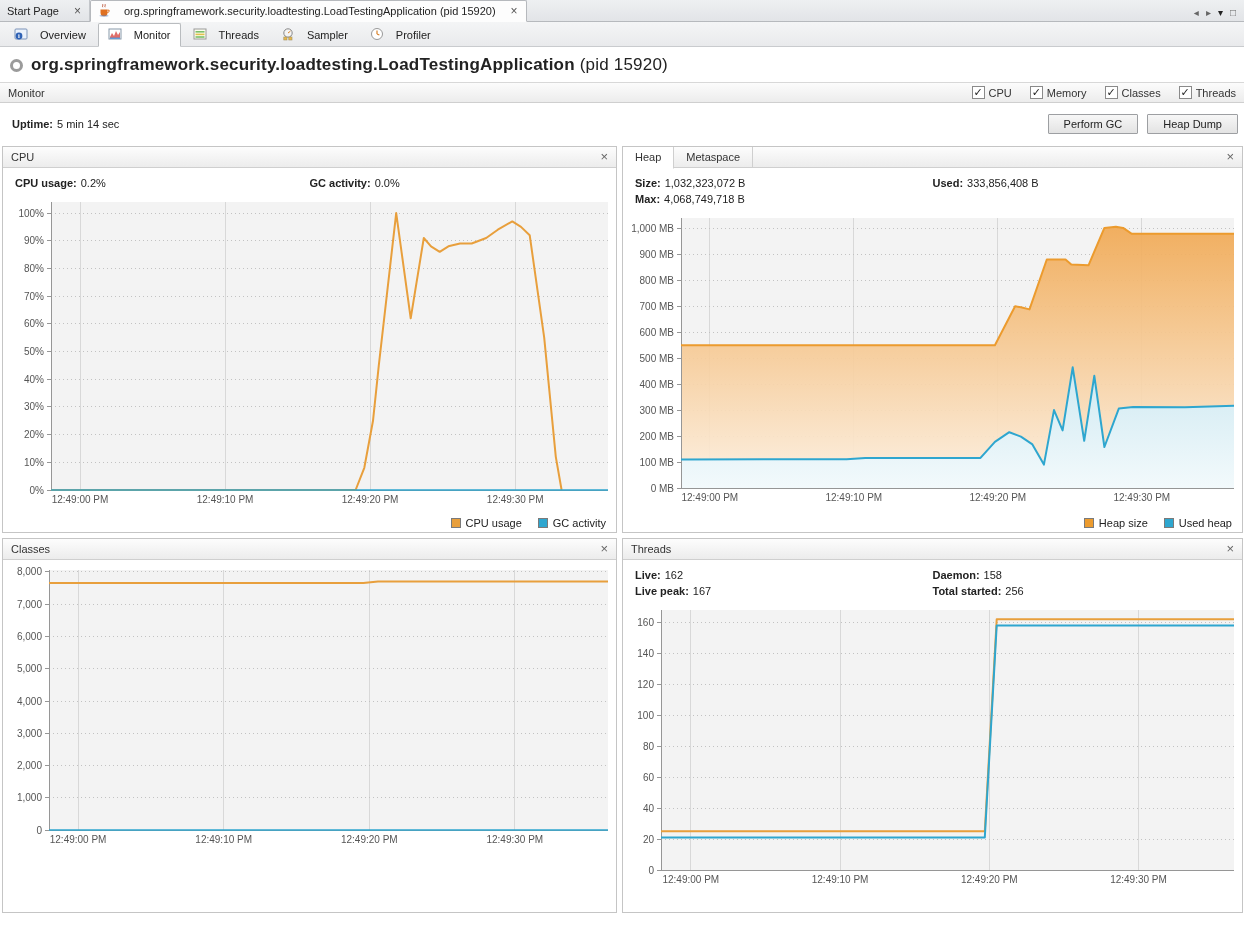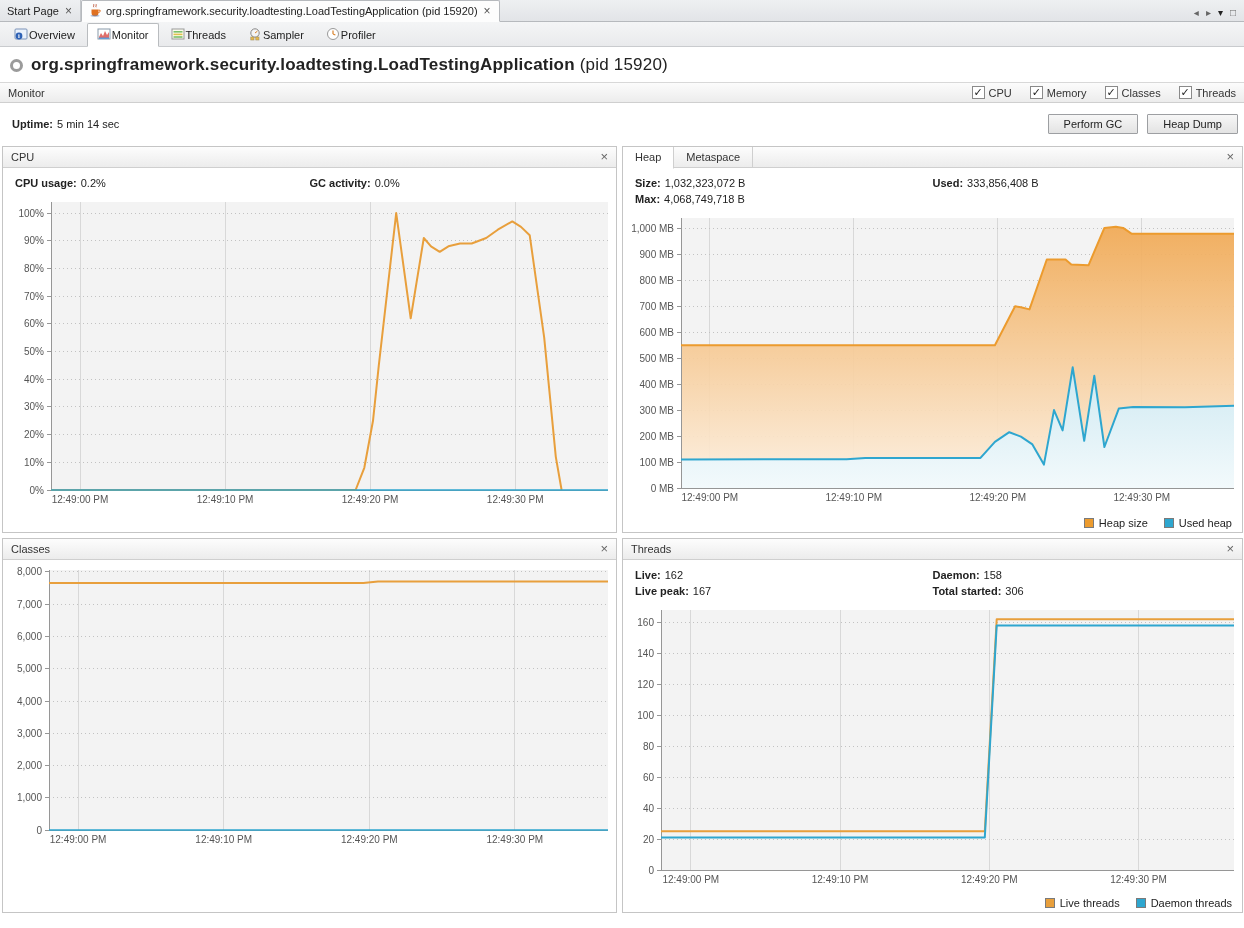--- a/index.html
+++ b/index.html
@@ -2,33 +2,33 @@
 <html><head>
 <meta charset="utf-8">
 <style>
   * { box-sizing: border-box; margin: 0; padding: 0; }
   html,body { width:1244px; height:928px; overflow:hidden; background:#fff;
     font-family:"Liberation Sans","DejaVu Sans",sans-serif; font-size:11px; color:#222; }
 
   
   .tabbar { height:22px; background:linear-gradient(#eef0f2,#e2e4e7); border-bottom:1px solid #b6b9bd;
     display:flex; align-items:flex-end; }
-  .dtab { height:21px; display:flex; align-items:center; gap:5px; padding:0 7px;
+  .dtab { height:21px; display:flex; align-items:center; gap:14px; padding:0 7px;
     border-right:1px solid #c3c6ca; background:transparent; cursor:default; }
   .dtab.selected { background:#fdfdfd; border:1px solid #b6b9bd; border-bottom:1px solid #fdfdfd;
     border-radius:2px 2px 0 0; margin-bottom:-1px; height:22px; }
   .tclose { color:#555; font-size:12px; padding:0 1px; line-height:10px; }
   .tb-spacer { flex:1; }
   .tb-controls { display:flex; align-items:center; gap:7px; padding:0 8px 3px 0; color:#666; font-size:10px; }
   .tb-controls .drop { color:#222; }
 
   
   .subtabs { height:25px; background:linear-gradient(#f4f5f6,#e9eaec); border-bottom:1px solid #c9cbce;
     display:flex; align-items:flex-end; padding-left:4px; gap:2px; }
-  .stab { height:22px; display:flex; align-items:center; gap:1px; padding:0 9px;
+  .stab { height:22px; display:flex; align-items:center; gap:12px; padding:0 9px;
     border:1px solid transparent; color:#222;text-align:center; }
   .stab.selected { background:#fff; border:1px solid #b9bcbf; border-bottom:1px solid #fff;
     border-radius:2px 2px 0 0; margin-bottom:-1px; height:24px; }
 
   
   .apptitle { display:flex; align-items:center; gap:8px; padding:8px 10px 7px 10px; }
   .ring { width:13px; height:13px; border:3px solid #9b9b9b; border-radius:50%; background:#fff; }
   .apptitle h1 { font-size:17px; font-weight:bold; letter-spacing:.2px; }
   .apptitle .pid { font-weight:normal; }
 
@@ -237,20 +237,30 @@
           <text x="39" y="78" text-anchor="end" font-size="10" fill="#555" font-family="Liberation Sans,sans-serif">80%</text>
           <line x1="42" y1="46.8" x2="46" y2="46.8" stroke="#969696" shape-rendering="crispEdges"></line>
           <text x="39" y="50.3" text-anchor="end" font-size="10" fill="#555" font-family="Liberation Sans,sans-serif">90%</text>
           <line x1="42" y1="19.1" x2="46" y2="19.1" stroke="#969696" shape-rendering="crispEdges"></line>
           <text x="39" y="22.6" text-anchor="end" font-size="10" fill="#555" font-family="Liberation Sans,sans-serif">100%</text>
           <text x="75.0" y="309" text-anchor="middle" font-size="10" fill="#555" font-family="Liberation Sans,sans-serif">12:49:00 PM</text>
           <text x="220.1" y="309" text-anchor="middle" font-size="10" fill="#555" font-family="Liberation Sans,sans-serif">12:49:10 PM</text>
           <text x="365.1" y="309" text-anchor="middle" font-size="10" fill="#555" font-family="Liberation Sans,sans-serif">12:49:20 PM</text>
           <text x="510.2" y="309" text-anchor="middle" font-size="10" fill="#555" font-family="Liberation Sans,sans-serif">12:49:30 PM</text>
         </svg></div>
+    <div class="legend">
+        <span class="item">
+          <span class="sw" style="background: rgb(232, 159, 60);"></span>
+          <span>CPU usage</span>
+        </span>
+        <span class="item">
+          <span class="sw" style="background: rgb(46, 166, 207);"></span>
+          <span>GC activity</span>
+        </span>
+      </div>
   </section>
 
   <section class="panel">
     <div class="phead tabs-head">
       <div class="htab selected">Heap</div>
       <div class="htab">Metaspace</div>
       <span class="flex"></span>
       <span class="pclose">×</span>
     </div>
     <div class="stats">
@@ -383,21 +393,21 @@
   <section class="panel">
     <div class="phead">
       <span>Threads</span>
       <span class="flex"></span>
       <span class="pclose">×</span>
     </div>
     <div class="stats">
       <div class="stat"><span class="sl">Live:</span><span class="sv">162</span></div>
       <div class="stat"><span class="sl">Daemon:</span><span class="sv">158</span></div>
       <div class="stat"><span class="sl">Live peak:</span><span class="sv">167</span></div>
-      <div class="stat"><span class="sl">Total started:</span><span class="sv">306</span></div>
+      <div class="stat"><span class="sl">Total started:</span><span class="sv">256</span></div>
     </div>
     <div class="chartwrap"><svg width="614" height="286">
           <defs></defs>
           <rect x="36" y="8" width="573" height="260" fill="#f3f3f3"></rect>
           <line x1="65.8" y1="8" x2="65.8" y2="268" stroke="#d8d8d8" shape-rendering="crispEdges"></line>
           <line x1="215.1" y1="8" x2="215.1" y2="268" stroke="#d8d8d8" shape-rendering="crispEdges"></line>
           <line x1="364.3" y1="8" x2="364.3" y2="268" stroke="#d8d8d8" shape-rendering="crispEdges"></line>
           <line x1="513.5" y1="8" x2="513.5" y2="268" stroke="#d8d8d8" shape-rendering="crispEdges"></line>
           <line x1="36" y1="237.0" x2="609" y2="237.0" stroke="#c2c2c2" stroke-dasharray="1,3" shape-rendering="crispEdges"></line>
           <line x1="36" y1="206.1" x2="609" y2="206.1" stroke="#c2c2c2" stroke-dasharray="1,3" shape-rendering="crispEdges"></line>
@@ -427,25 +437,15 @@
           <text x="29" y="85.8" text-anchor="end" font-size="10" fill="#555" font-family="Liberation Sans,sans-serif">120</text>
           <line x1="32" y1="51.3" x2="36" y2="51.3" stroke="#969696" shape-rendering="crispEdges"></line>
           <text x="29" y="54.8" text-anchor="end" font-size="10" fill="#555" font-family="Liberation Sans,sans-serif">140</text>
           <line x1="32" y1="20.4" x2="36" y2="20.4" stroke="#969696" shape-rendering="crispEdges"></line>
           <text x="29" y="23.9" text-anchor="end" font-size="10" fill="#555" font-family="Liberation Sans,sans-serif">160</text>
           <text x="65.8" y="281" text-anchor="middle" font-size="10" fill="#555" font-family="Liberation Sans,sans-serif">12:49:00 PM</text>
           <text x="215.1" y="281" text-anchor="middle" font-size="10" fill="#555" font-family="Liberation Sans,sans-serif">12:49:10 PM</text>
           <text x="364.3" y="281" text-anchor="middle" font-size="10" fill="#555" font-family="Liberation Sans,sans-serif">12:49:20 PM</text>
           <text x="513.5" y="281" text-anchor="middle" font-size="10" fill="#555" font-family="Liberation Sans,sans-serif">12:49:30 PM</text>
         </svg></div>
-    <div class="legend">
-        <span class="item">
-          <span class="sw" style="background: rgb(232, 159, 60);"></span>
-          <span>Live threads</span>
-        </span>
-        <span class="item">
-          <span class="sw" style="background: rgb(46, 166, 207);"></span>
-          <span>Daemon threads</span>
-        </span>
-      </div>
   </section>
 
 </div>
 
 </body></html>

